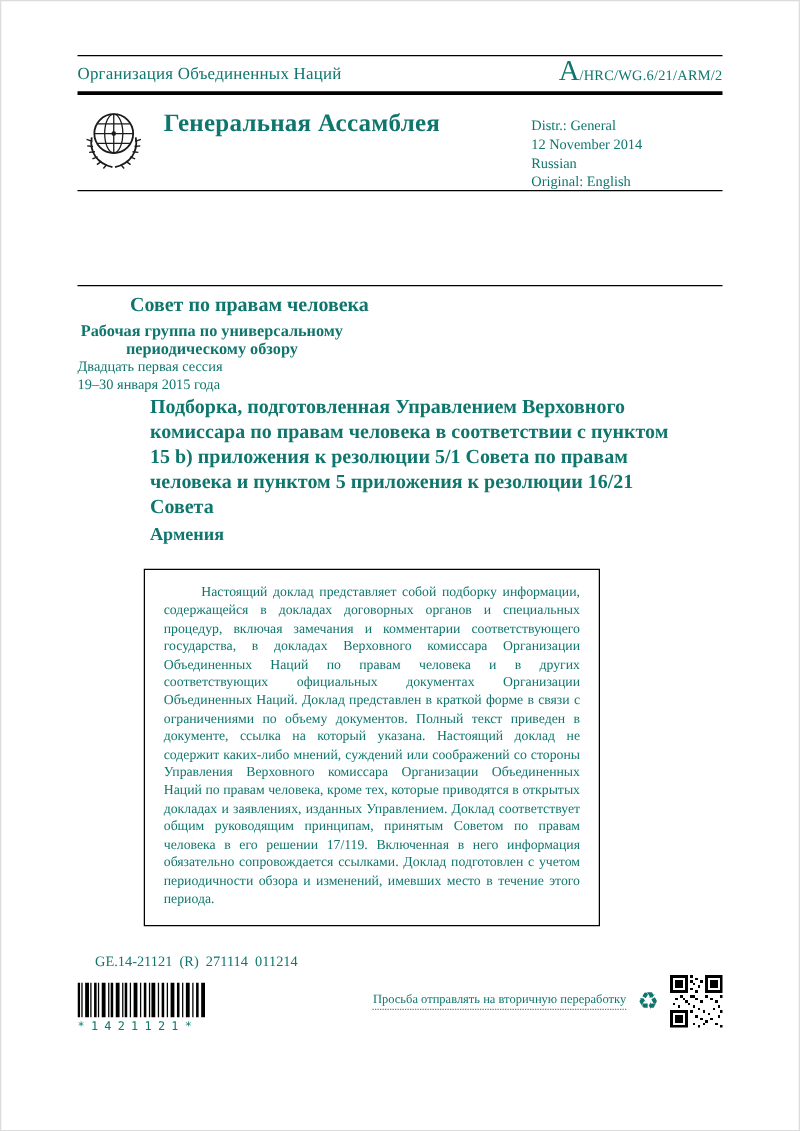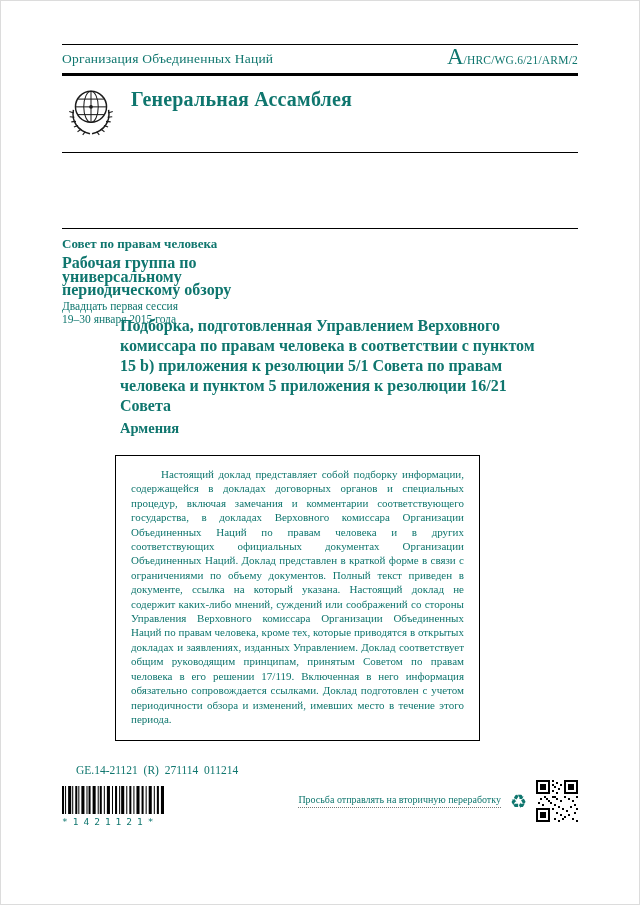--- a/index.html
+++ b/index.html
@@ -17,22 +17,22 @@
   .org-name{position:absolute;left:62px;top:51px;font-size:13.5px;letter-spacing:.2px;}
   .doc-symbol{position:absolute;right:62px;top:44px;display:flex;align-items:baseline;}
   .sym-letter{font-size:23px;font-weight:400;}
   .sym-rest{font-size:11.5px;letter-spacing:.2px;}
 
   .emblem{position:absolute;left:62px;top:82px;width:58px;height:58px;}
   .assembly-title{position:absolute;left:131px;top:88px;font-size:20px;font-weight:700;letter-spacing:.2px;}
   .distr-block{position:absolute;left:425px;top:94px;font-size:11.5px;line-height:15px;}
 
   .session-block{position:absolute;left:62px;top:236px;}
-  .council{font-size:13px;font-weight:700;margin-bottom:4px;}
-  .working-group{font-size:16px;font-weight:700;line-height:13.5px;width:215px;}
+  .council{font-size:16px;font-weight:700;margin-bottom:4px;margin-left:42px;}
+  .working-group{font-size:13px;font-weight:700;line-height:13.5px;width:215px;text-align:center;}
   .session-line{font-size:11.5px;line-height:13.5px;}
   .session-number{margin-top:3px;}
 
   .doc-title{position:absolute;left:120px;top:316px;width:432px;margin:0;
     font-size:16px;font-weight:700;line-height:20px;}
   .country{position:absolute;left:120px;top:420px;font-size:14.5px;font-weight:700;}
 
   .summary-box{position:absolute;left:115px;top:455px;width:365px;border:1px solid #000;
     padding:11px 15px 14px 15px;box-sizing:border-box;}
   .summary-text{margin:0;font-size:11px;line-height:14.4px;text-align:justify;text-indent:30px;}
@@ -77,20 +77,26 @@
         <path d="M11,27 C9,38 15,47 27,50"></path>
         <path d="M11.5,30 l-4.5,-1.5 M12,34 l-4.5,-0.5 M13.5,38 l-4.5,0.5 M15.5,42 l-4,1.5 M18.5,45.5 l-3.5,2.5 M22.5,48 l-2.5,3" stroke-width="1.1"></path>
         <path d="M45,27 C47,38 41,47 29,50"></path>
         <path d="M44.5,30 l4.5,-1.5 M44,34 l4.5,-0.5 M42.5,38 l4.5,0.5 M40.5,42 l4,1.5 M37.5,45.5 l3.5,2.5 M33.5,48 l2.5,3" stroke-width="1.1"></path>
       </g>
     </svg>
   </div>
 
   <div class="assembly-title">Генеральная Ассамблея</div>
 
+  <div class="distr-block">
+    <div>Distr.: General</div>
+    <div>12 November 2014</div>
+    <div>Russian</div>
+    <div>Original: English</div>
+  </div>
 
   <div class="rule rule-mid"></div>
   <div class="rule rule-session"></div>
 
   <div class="session-block">
     <div class="council">Совет по правам человека</div>
     <div class="working-group">Рабочая группа по универсальному периодическому обзору</div>
     <div class="session-line session-number">Двадцать первая сессия</div>
     <div class="session-line">19–30 января 2015 года</div>
   </div>

